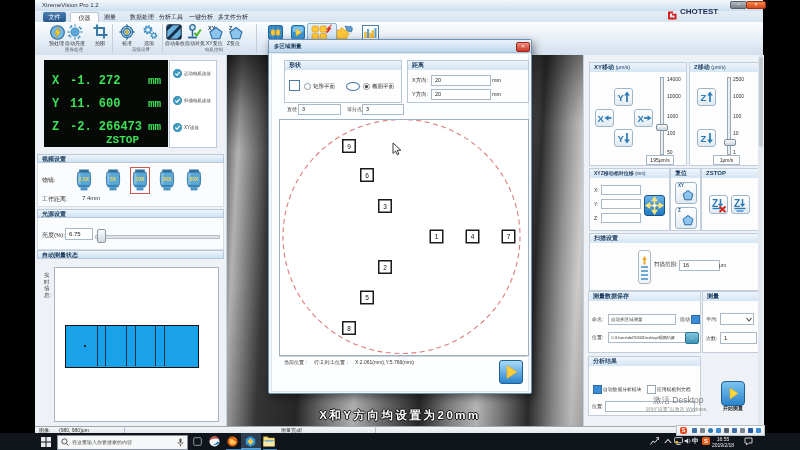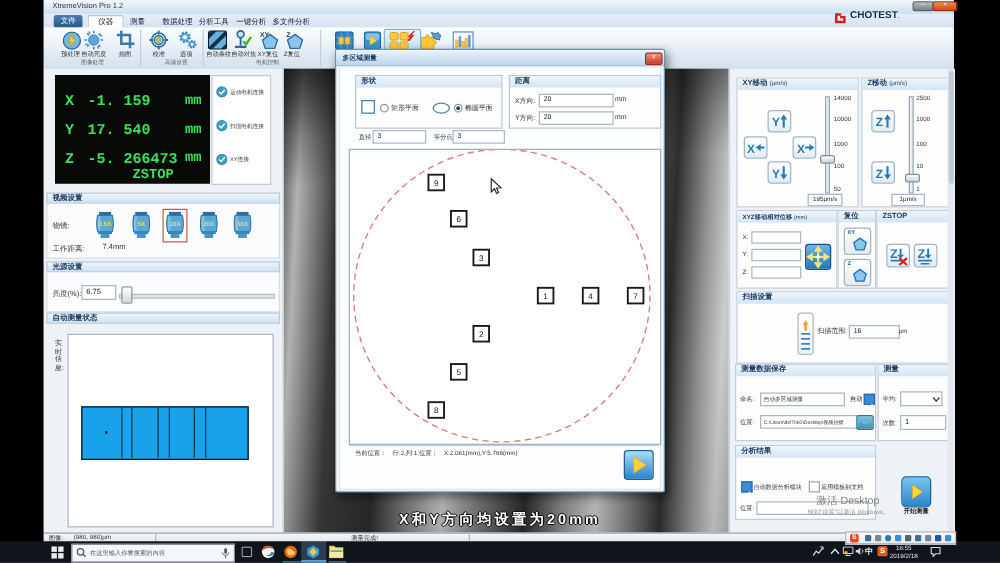--- a/index.html
+++ b/index.html
@@ -185,27 +185,27 @@
  <div id="video" class="a" style="left:191px;top:55px;width:357px;height:371px;background:
   linear-gradient(180deg, rgba(0,0,0,0) 0%, rgba(0,0,0,0) 62%, rgba(0,0,0,.05) 82%, rgba(0,0,0,.1) 100%),
   linear-gradient(93deg, #484848 0%, #b2b2b2 4.5%, #3a3a3a 13%, #2a2a2a 23.5%, #7a7a7a 31%, #c0c0c0 38.7%, #7a7a7a 46%, #2a2a2a 56.3%, #868686 64%, #c6c6c6 71.4%, #808080 78%, #2e2e2e 85.1%, #949494 92%, #cbcbcb 96.6%, #b0b0b0 100%);"></div>
  <div class="a" style="left:191px;top:55px;width:42px;height:120px;background:linear-gradient(180deg, rgba(0,0,0,.72) 0%, rgba(0,0,0,.5) 22%, rgba(0,0,0,.25) 45%, rgba(0,0,0,0) 80%);"></div>
  <div class="a" style="left:495px;top:55px;width:53px;height:80px;background:linear-gradient(180deg, rgba(0,0,0,.4) 0%, rgba(0,0,0,.18) 40%, rgba(0,0,0,0) 85%);"></div>
 
  <div id="lpanel" class="a" style="left:0;top:55px;width:191px;height:371px;background:#eef2f6;border-right:1px solid #c5d0da;">
 
   <div class="a" style="left:9px;top:5px;width:124px;height:87px;background:#060906;font-family:'Liberation Mono',monospace;font-weight:bold;color:#3ae254;">
    <div class="a" style="left:8px;top:14px;font-size:12px;">X</div>
-   <div class="a" style="left:26px;top:14px;font-size:12px;">-1. 159</div>
+   <div class="a" style="left:26px;top:14px;font-size:12px;">-1. 272</div>
    <div class="a" style="left:104px;top:15px;font-size:11px;">mm</div>
    <div class="a" style="left:8px;top:37px;font-size:12px;">Y</div>
-   <div class="a" style="left:26px;top:37px;font-size:12px;">17. 540</div>
+   <div class="a" style="left:26px;top:37px;font-size:12px;">11. 600</div>
    <div class="a" style="left:104px;top:38px;font-size:11px;">mm</div>
    <div class="a" style="left:8px;top:60px;font-size:12px;">Z</div>
-   <div class="a" style="left:26px;top:60px;font-size:12px;">-5. 266473</div>
+   <div class="a" style="left:26px;top:60px;font-size:12px;">-2. 266473</div>
    <div class="a" style="left:104px;top:61px;font-size:11px;">mm</div>
    <div class="a" style="left:62px;top:74px;font-size:11px;">ZSTOP</div>
   </div>
 
   <div class="a" style="left:134px;top:5px;width:46px;height:86px;background:#fff;border:1px solid #bccadb;">
    <svg class="a" style="left:3px;top:8px;" width="9" height="9" viewBox="0 0 9 9">
           <circle cx="4.5" cy="4.5" r="4.2" fill="#3d9ec4" stroke="#1f6f93" stroke-width="0.6"></circle>
           <path d="M2.3 4.6 L4 6.2 L6.8 2.8" stroke="#fff" stroke-width="1.2" fill="none"></path>
         </svg>
    <div class="a" style="left:14px;top:10px;font-size:4.5px;color:#333;">运动电机连接</div>

